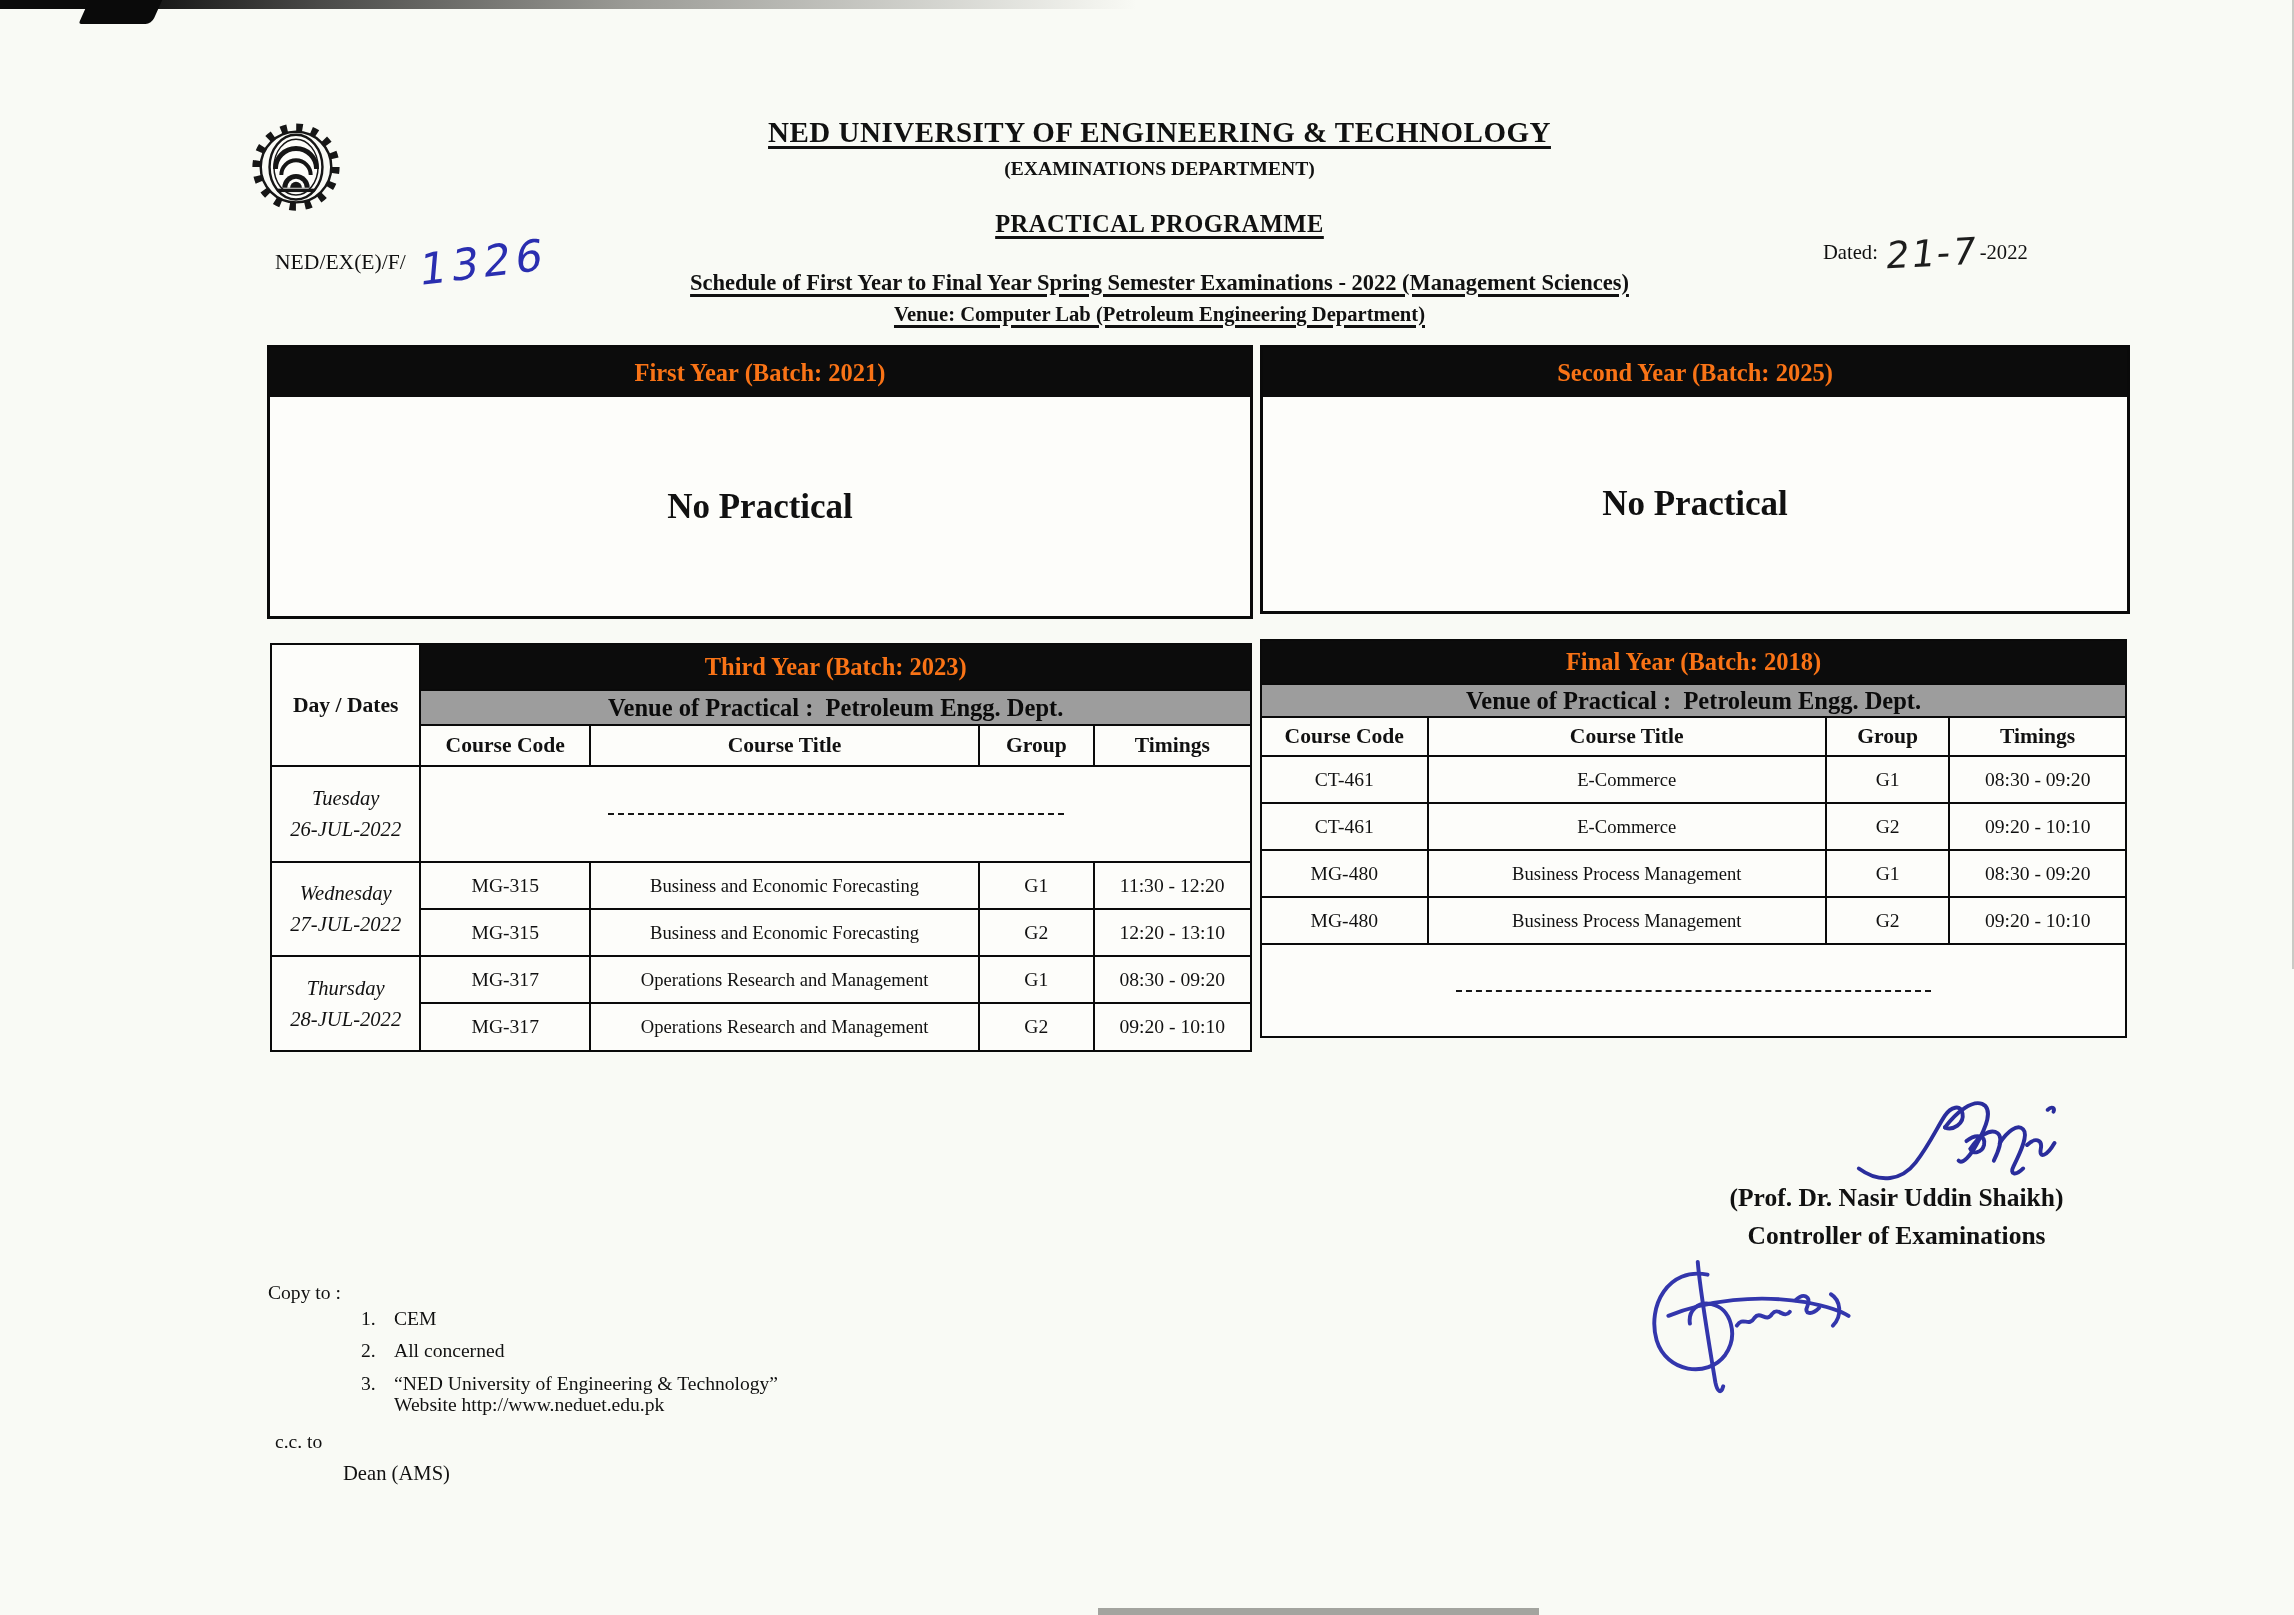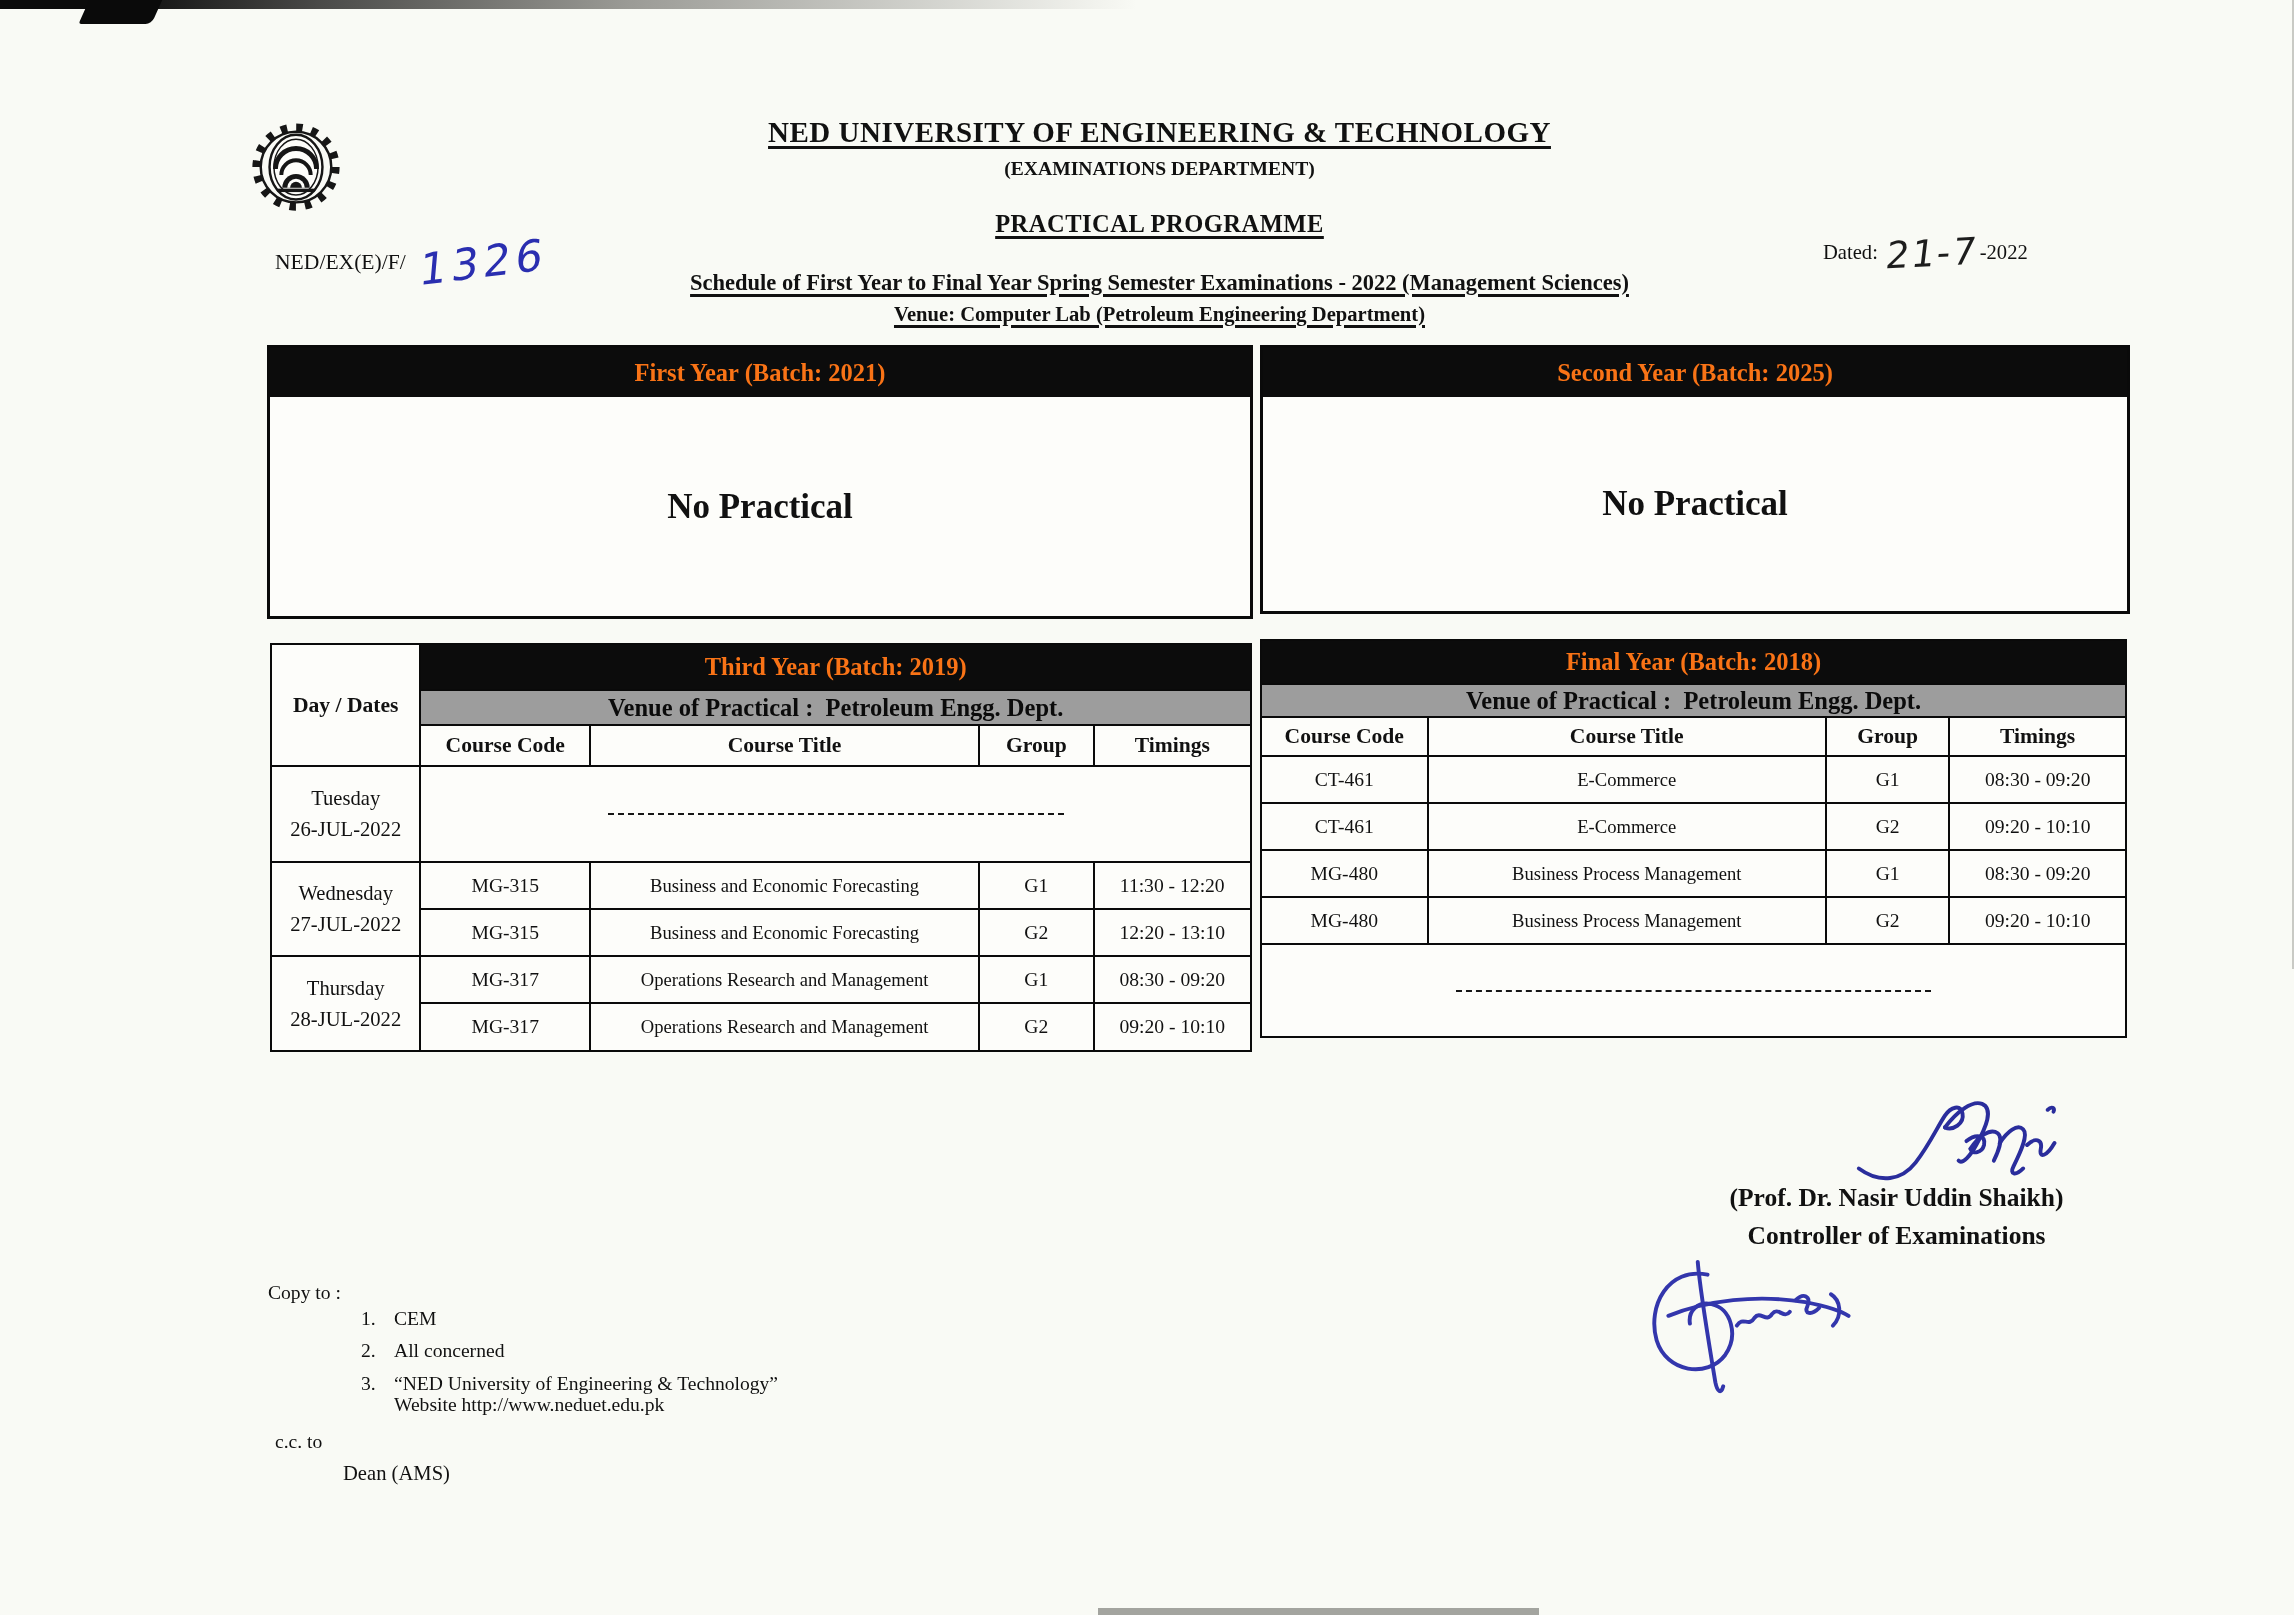--- a/index.html
+++ b/index.html
@@ -42,21 +42,21 @@
   .npbody{height:calc(100% - 49px);display:flex;align-items:center;justify-content:center;
     font-size:35px;font-weight:bold;}
 
   
   table.schedule{border-collapse:collapse;background:#fdfdfa;position:absolute;table-layout:fixed;}
   table.schedule td{border:2.9px solid #0a0a0a;text-align:center;vertical-align:middle;
     padding:0;overflow:hidden;}
   td.band-black{font-size:24.5px;}
   td.band-gray{background:#9d9d9d;color:#0b0b0b;font-weight:bold;font-size:24.5px;white-space:pre-wrap;}
   td.colhdr{font-weight:bold;font-size:21.6px;}
-  td.daycell{font-size:20.6px;line-height:1.5;}
+  td.daycell{font-size:20.6px;line-height:1.5;font-style:italic;}
   td.codecell,td.groupcell,td.timecell{font-size:19.6px;}
   td.titlecell{font-size:18.6px;}
   .dash{border-top:2.9px dashed #161616;width:55%;margin:0 auto;}
 
   
   .sig1{position:absolute;left:1851px;top:1096px;}
   .sig2{position:absolute;left:1639px;top:1257px;}
   .sigtext{position:absolute;left:1666px;top:1179px;width:461px;text-align:center;
     font-weight:bold;font-size:25.5px;line-height:1.5;}
 
@@ -128,21 +128,21 @@
     <colgroup>
         <col style="width:149px">
         <col style="width:169px">
         <col style="width:388px">
         <col style="width:114px">
         <col style="width:157px">
       </colgroup>
     <tbody>
         <tr style="height:46px;">
       <td class="colhdr" rowspan="3">Day / Dates</td>
-      <td class="band-black" colspan="4">Third Year (Batch: 2019)</td>
+      <td class="band-black" colspan="4">Third Year (Batch: 2023)</td>
     </tr>
     <tr style="height:35px;">
       <td class="band-gray" colspan="4">Venue of Practical :  Petroleum Engg. Dept.</td>
     </tr>
     <tr style="height:41px;">
       <td class="colhdr">Course Code</td>
       <td class="colhdr">Course Title</td>
       <td class="colhdr">Group</td>
       <td class="colhdr">Timings</td>
     </tr>

